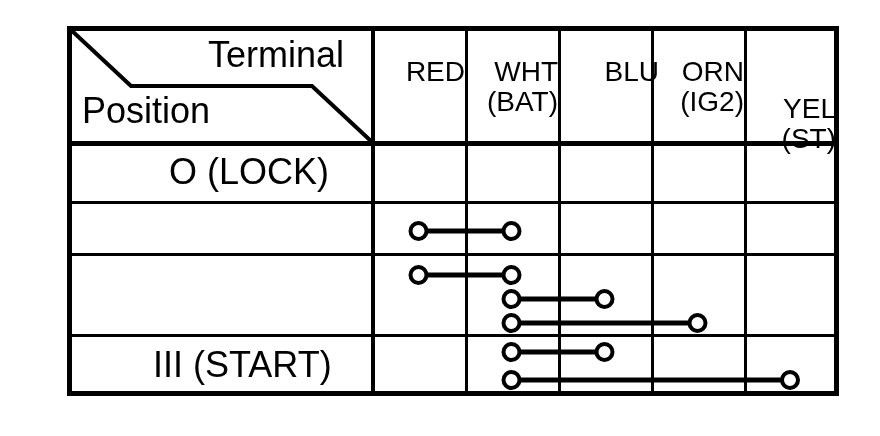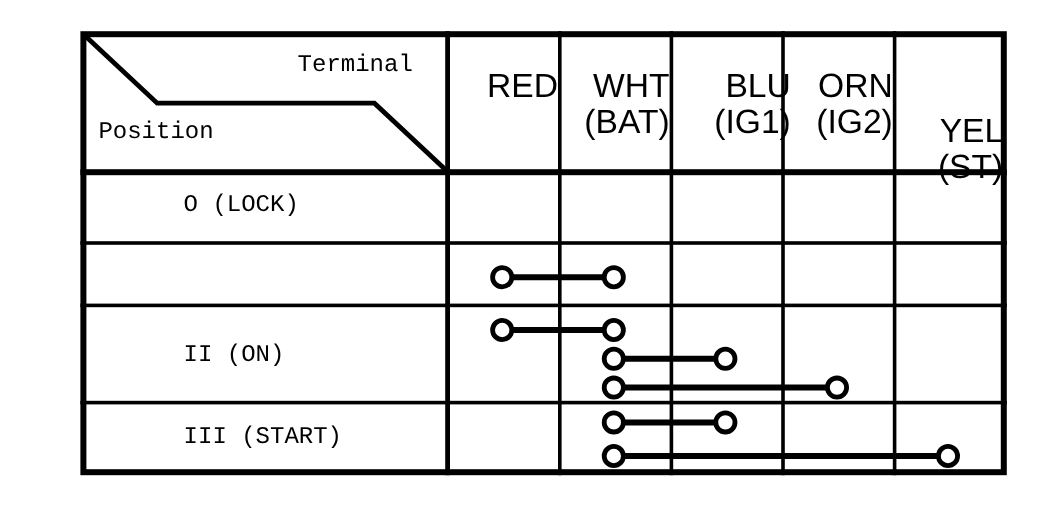--- a/index.html
+++ b/index.html
@@ -29,34 +29,34 @@
   .v3 { left: 558px; }
   .v4 { left: 651px; }
   .v5 { left: 744px; }
   .hline { background: #000000; left: 67px; width: 772px; }
   .h-head { top: 141px; height: 5px; }
   .h-r1 { top: 201px; height: 3px; }
   .h-r2 { top: 253px; height: 3px; }
   .h-r3 { top: 334px; height: 3px; }
 
   
-  .txt { font-size: 20px; line-height: 28px; white-space: nowrap; font-family: Liberation Mono, monospace; }
+  .txt { font-size: 36px; line-height: 28px; white-space: nowrap; }
   .corner-terminal { left: 130px; top: 41px; width: 214px; text-align: right; }
   .corner-position { left: 82px;  top: 97px; }
   .col-head {
     top: 57px; height: 60px; line-height: 30px; font-size: 28px;
     text-align: right; white-space: nowrap;
   }
   .ch1 { left: 372px; width: 93px; }
   .ch2 { left: 465px; width: 93px; }
   .ch3 { left: 558px; width: 101px; }
   .ch4 { left: 651px; width: 93px; }
   .ch5 { left: 744px; width: 92px; margin-top: 37px; }
   .row-label { left: 153px; }
-  .rl0 { top: 158px; }
+  .rl0 { top: 158px; margin-left: 16px; }
   .rl1 { top: 214px; }
   .rl2 { top: 283px; }
   .rl3 { top: 351px; }
 
   svg.overlay {
     position: absolute; left: 0; top: 0;
     width: 880px; height: 436px;
     pointer-events: none;
   }
 </style>
@@ -105,28 +105,26 @@
 
   <div class="abs col-head ch1">
     <div>RED</div>
   </div>
   <div class="abs col-head ch2">
     <div>WHT</div>
     <div>(BAT)</div>
   </div>
   <div class="abs col-head ch3">
     <div>BLU</div>
-    <div>(IG1)</div>
   </div>
   <div class="abs col-head ch4">
     <div>ORN</div>
     <div>(IG2)</div>
   </div>
   <div class="abs col-head ch5">
     <div>YEL</div>
     <div>(ST)</div>
   </div>
 
   <div class="abs txt row-label rl0">O (LOCK)</div>
-  <div class="abs txt row-label rl2">II (ON)</div>
   <div class="abs txt row-label rl3">III (START)</div>
 
 </div>
 
 </body></html>

